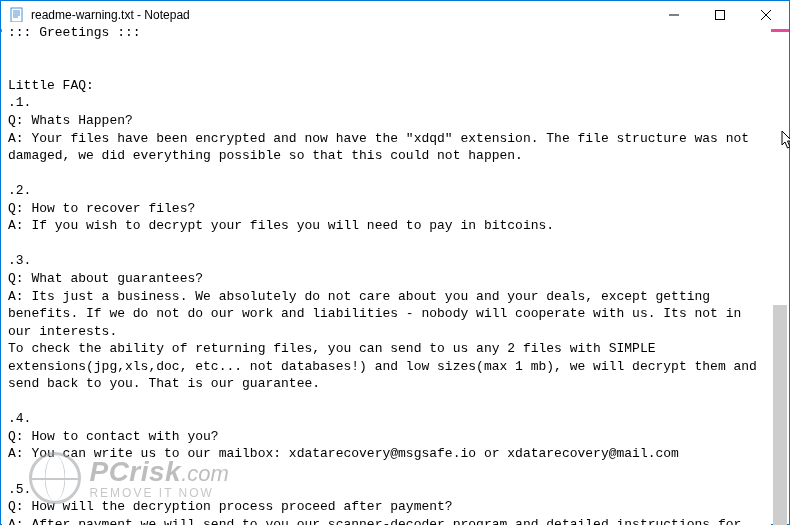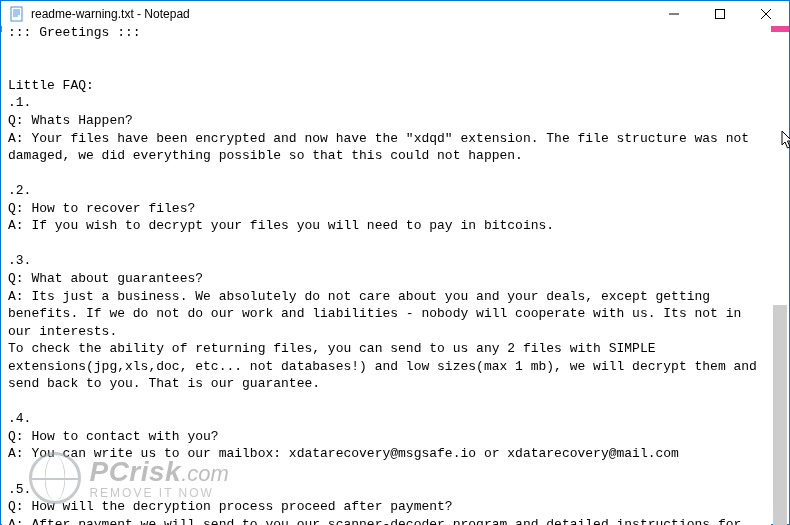--- a/index.html
+++ b/index.html
@@ -1,18 +1,18 @@
 <!DOCTYPE html>
 <html><head>
   <meta charset="utf-8">
   <style>
     * { margin: 0; padding: 0; box-sizing: border-box; }
     html, body { width: 790px; height: 525px; overflow: hidden; font-family: "Segoe UI", Tahoma, sans-serif; background: #005a9e; position: relative; }
     .outer-border { width: 790px; height: 525px; border: 1px solid #0078d7; background: #fff; position: relative; }
-    .titlebar { height: 31px; background: #fff; border-bottom: 6px solid #ec4899; display: flex; align-items: center; }
+    .titlebar { height: 31px; background: #fff; border-bottom: 3px solid #ec4899; display: flex; align-items: center; }
     .titlebar .icon { width: 16px; height: 16px; margin: 0 6px 0 8px; }
     .titlebar .title { flex: 0 0 auto; font-size: 12px; color: #000; }
     .titlebar .spacer { flex: 1; }
     .winbtn { width: 46px; height: 30px; display: flex; align-items: center; justify-content: center; font-size: 10px; color: #000; }
     .menubar { height: 20px; display: flex; align-items: center; padding: 0 4px; font-size: 12px; background: #fff; gap: 2px; }
     .menubar span { padding: 1px 6px; }
     .content-wrap { position: absolute; top: 51px; left: 1px; right: 1px; bottom: 1px; display: flex; align-items: center; }
     .content { flex: 1; overflow-y: auto; padding: 2px 4px 2px 6px; font-family: Consolas, "Courier New", monospace; font-size: 13px; line-height: 1.35; white-space: pre-wrap; word-wrap: break-word; color: #000; background: #fff; }
     .scrollbar { width: 17px; background: #f0f0f0; border-left: 1px solid #dcdcdc; position: relative; }
     .scroll-thumb { position: absolute; top: 17px; left: 1px; right: 1px; height: 300px; background: #cdcdcd; }

